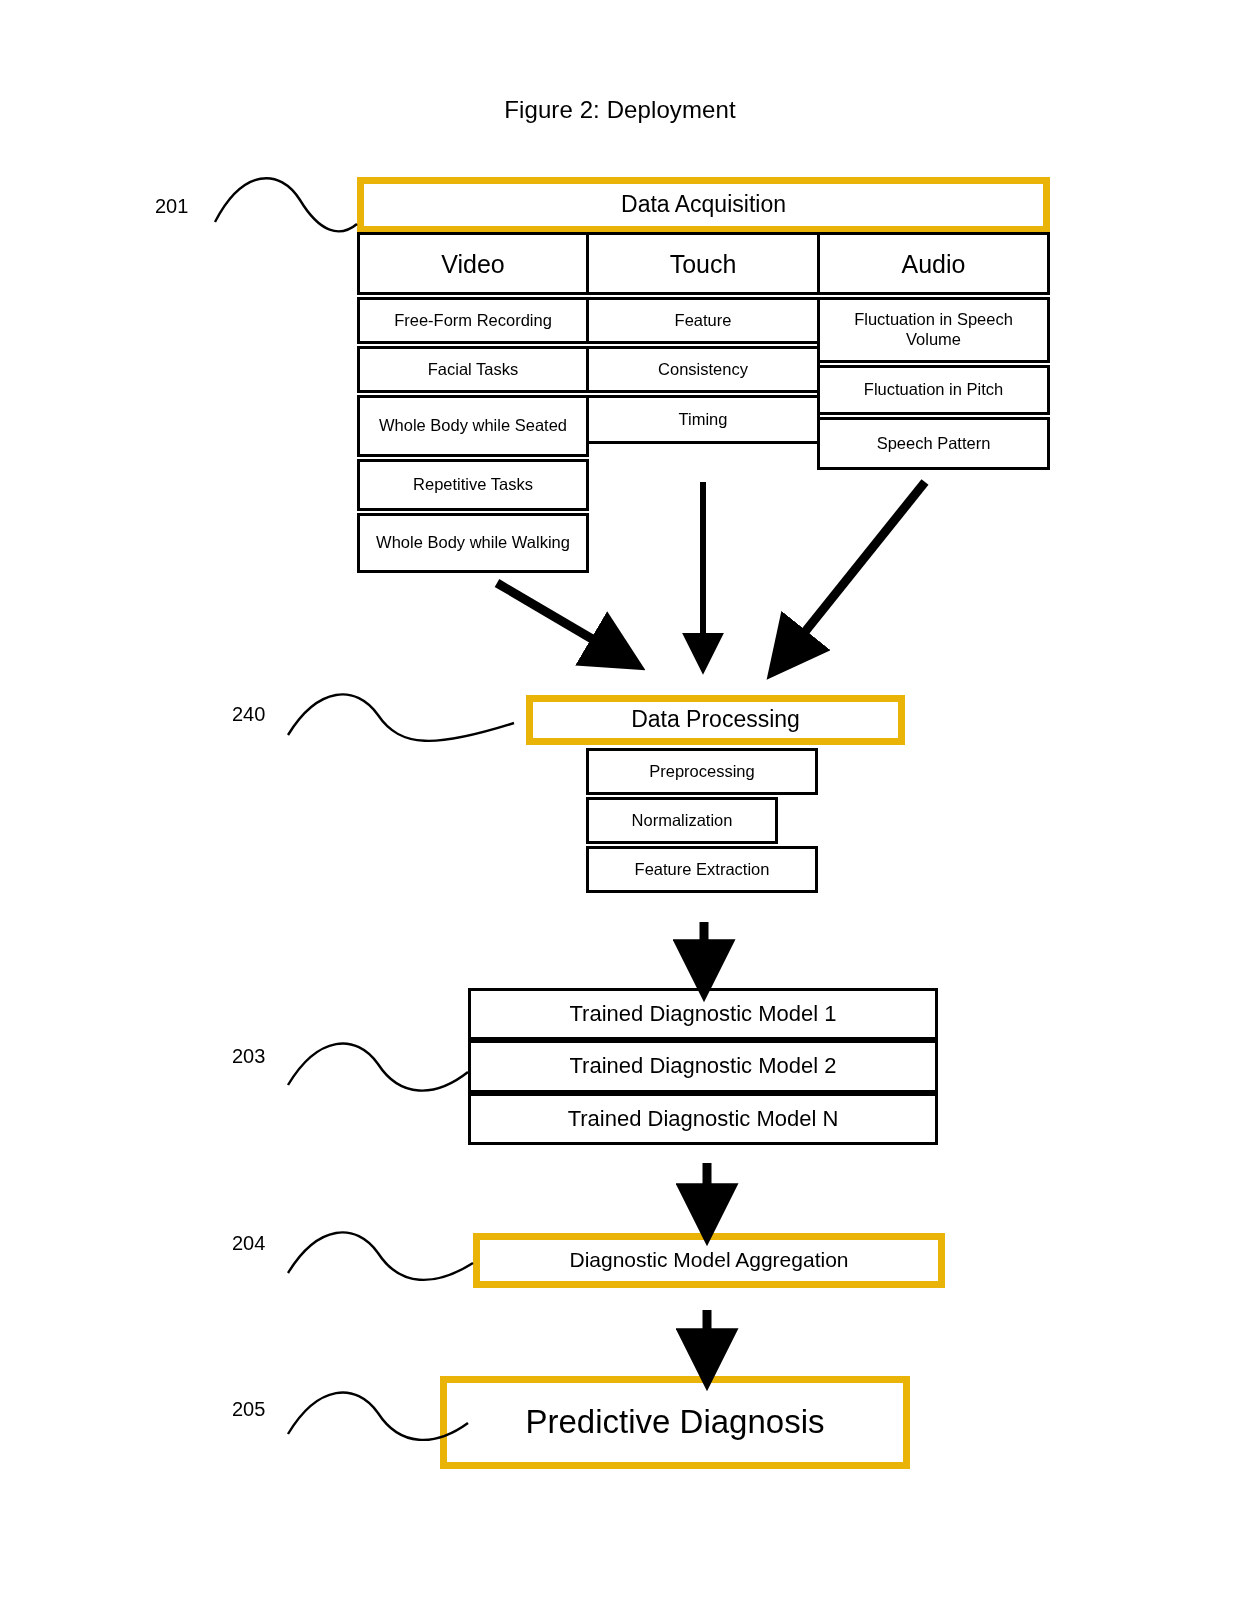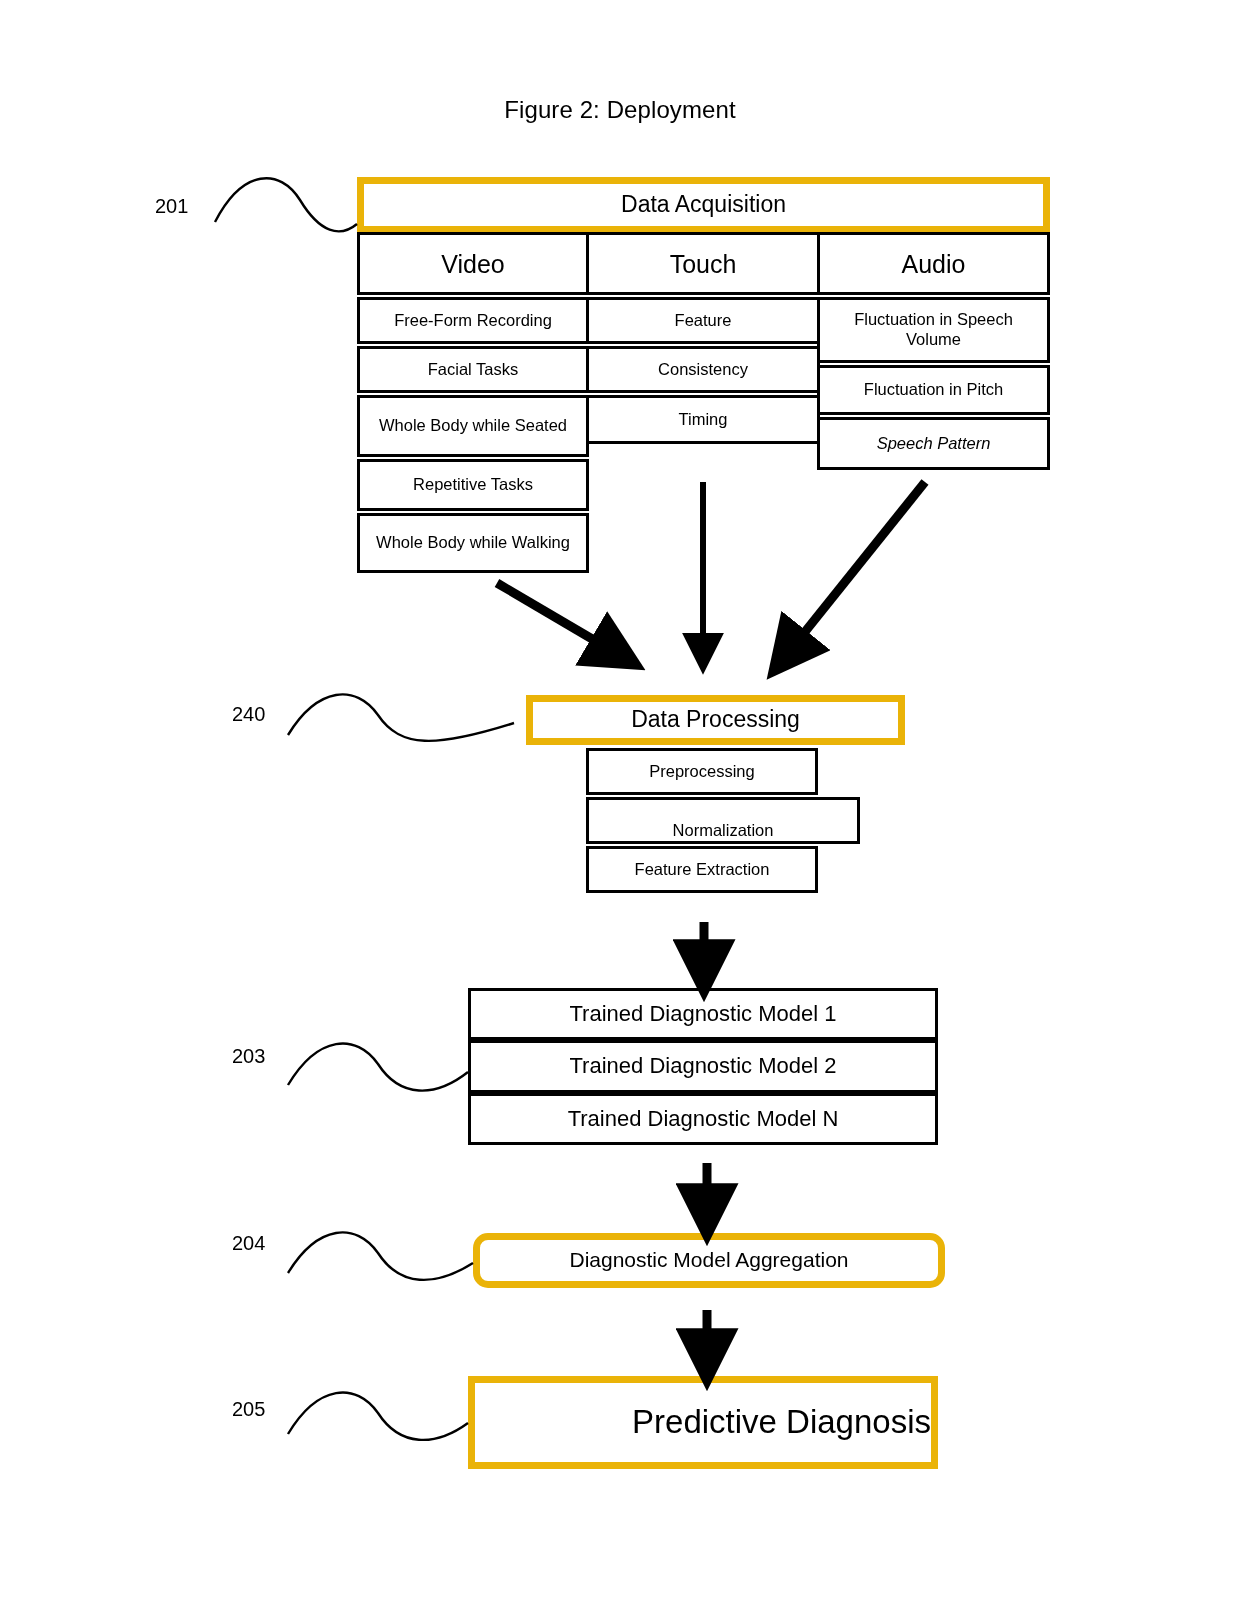--- a/index.html
+++ b/index.html
@@ -54,21 +54,21 @@
     text-align: center;
     line-height: 1.2;
     padding: 0 6px;
   }
 
   
   .f-head   { font-size: 23px; }   
   .f-col    { font-size: 25px; }   
   .f-item   { font-size: 16.5px; } 
   .f-model  { font-size: 22px; }   
-  .f-agg    { font-size: 21px; border-radius: 15px; }   
+  .f-agg    { font-size: 21px; }   
   .f-final  { font-size: 33px; }   
 
   
   .ref {
     position: absolute;
     font-size: 20px;
     color: #000000;
   }
 
   
@@ -129,34 +129,34 @@
   <div class="cell f-item" style="left:586px; top:395px; width:234px; height:49px;">
     <span>Timing</span>
   </div>
 
   <div class="cell f-item" style="left:817px; top:297px; width:233px; height:66px;">
     <span>Fluctuation in Speech Volume</span>
   </div>
   <div class="cell f-item" style="left:817px; top:365px; width:233px; height:50px;">
     <span>Fluctuation in Pitch</span>
   </div>
-  <div class="cell f-item" style="left:817px; top:417px; width:233px; height:53px;font-style:italic;">
+  <div class="cell f-item" style="left:817px; top:417px; width:233px; height:53px;">
     <span>Speech Pattern</span>
   </div>
 
   <div class="ref" style="left:232px; top:703px;">240</div>
 
   <div class="box f-head" style="left:514px; top:695px; width:379px; height:50px;margin-left:12px;">
     <span>Data Processing</span>
   </div>
 
   <div class="cell f-item" style="left:586px; top:748px; width:232px; height:47px;">
     <span>Preprocessing</span>
   </div>
-  <div class="cell f-item" style="left:586px; top:797px; width:274px; height:47px;align-items:flex-end;">
+  <div class="cell f-item" style="left:586px; top:797px; width:192px; height:47px;">
     <span>Normalization</span>
   </div>
   <div class="cell f-item" style="left:586px; top:846px; width:232px; height:47px;">
     <span>Feature Extraction</span>
   </div>
 
   <div class="ref" style="left:232px; top:1045px;">203</div>
 
   <div class="cell f-model" style="left:468px; top:988px; width:470px; height:52px;">
     <span>Trained Diagnostic Model 1</span>
@@ -169,21 +169,21 @@
   </div>
 
   <div class="ref" style="left:232px; top:1232px;">204</div>
 
   <div class="box f-agg" style="left:473px; top:1233px; width:472px; height:55px;">
     <span>Diagnostic Model Aggregation</span>
   </div>
 
   <div class="ref" style="left:232px; top:1392px;margin-top:6px;">205</div>
 
-  <div class="box f-final" style="left:468px; top:1376px; width:470px; height:93px;justify-content:flex-end;">
+  <div class="box f-final" style="left:440px; top:1376px; width:470px; height:93px;">
     <span>Predictive Diagnosis</span>
   </div>
 
   <svg id="overlay" viewBox="0 0 1240 1621">
     <defs>
       <marker id="ah" markerWidth="7" markerHeight="7" refX="3.2" refY="3.5" orient="auto" markerUnits="strokeWidth">
         <path d="M0,0 L7,3.5 L0,7 z" fill="#000"></path>
       </marker>
     </defs>
 

